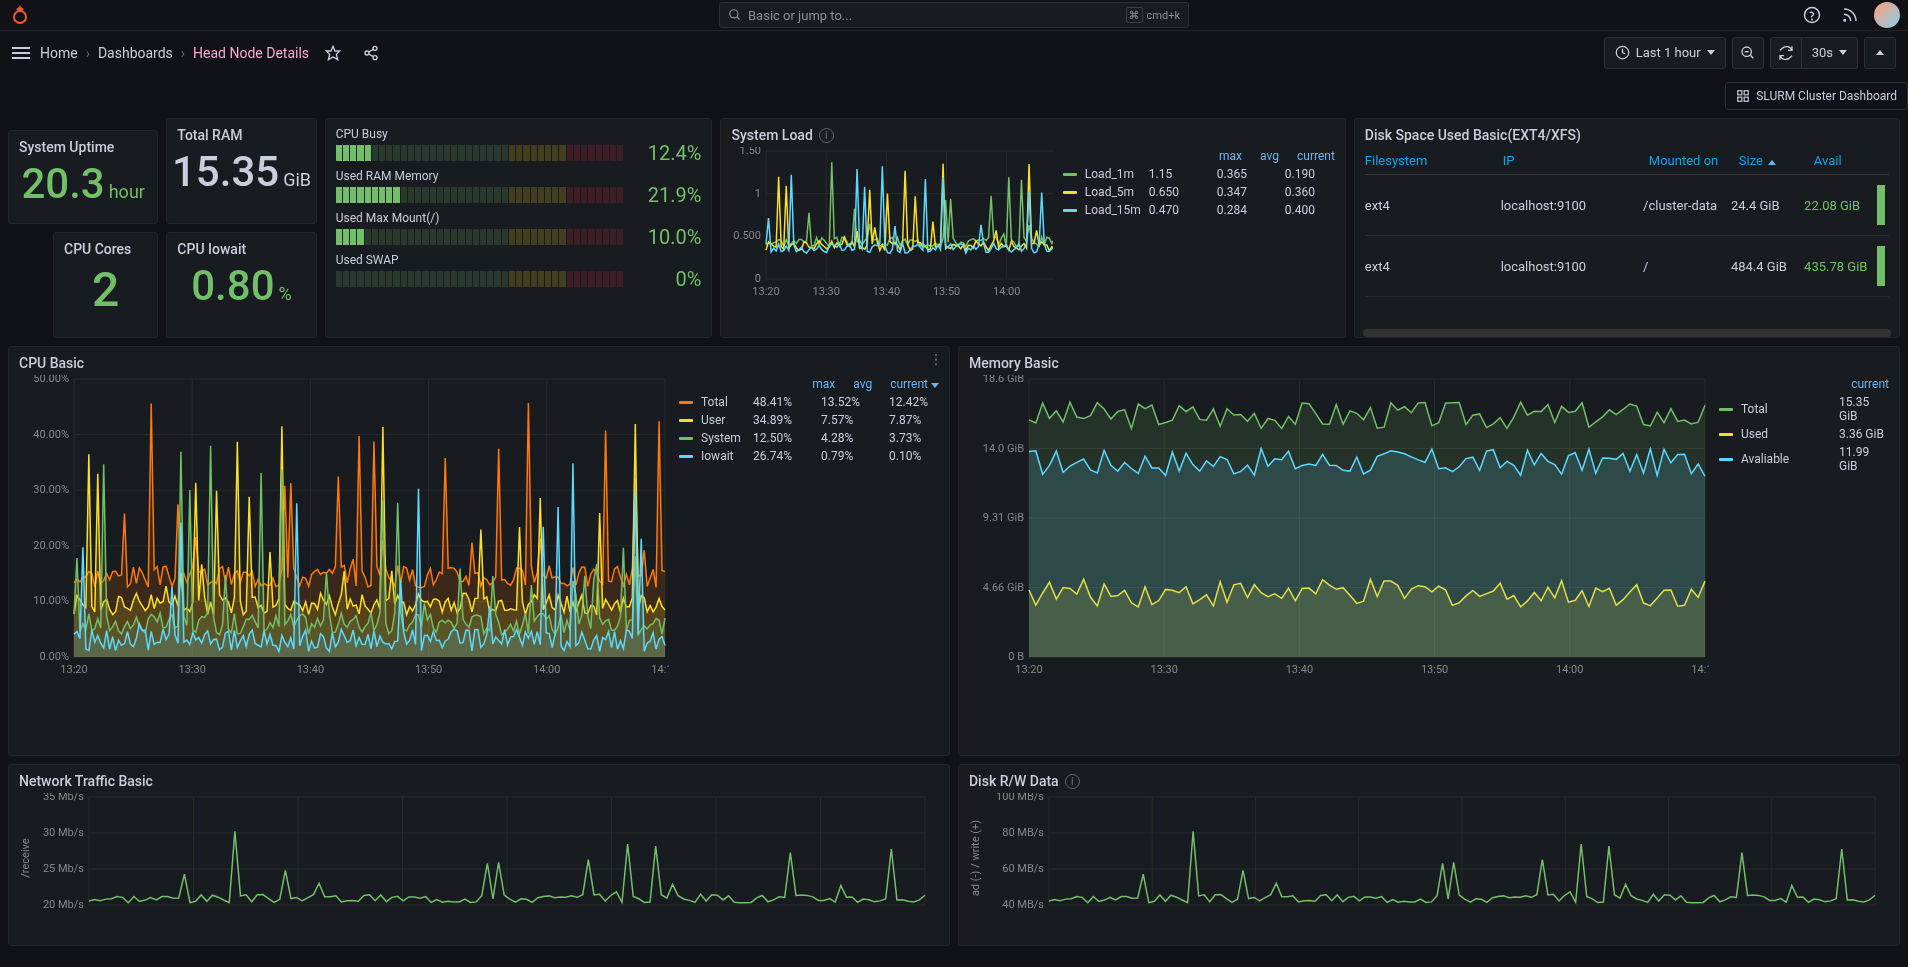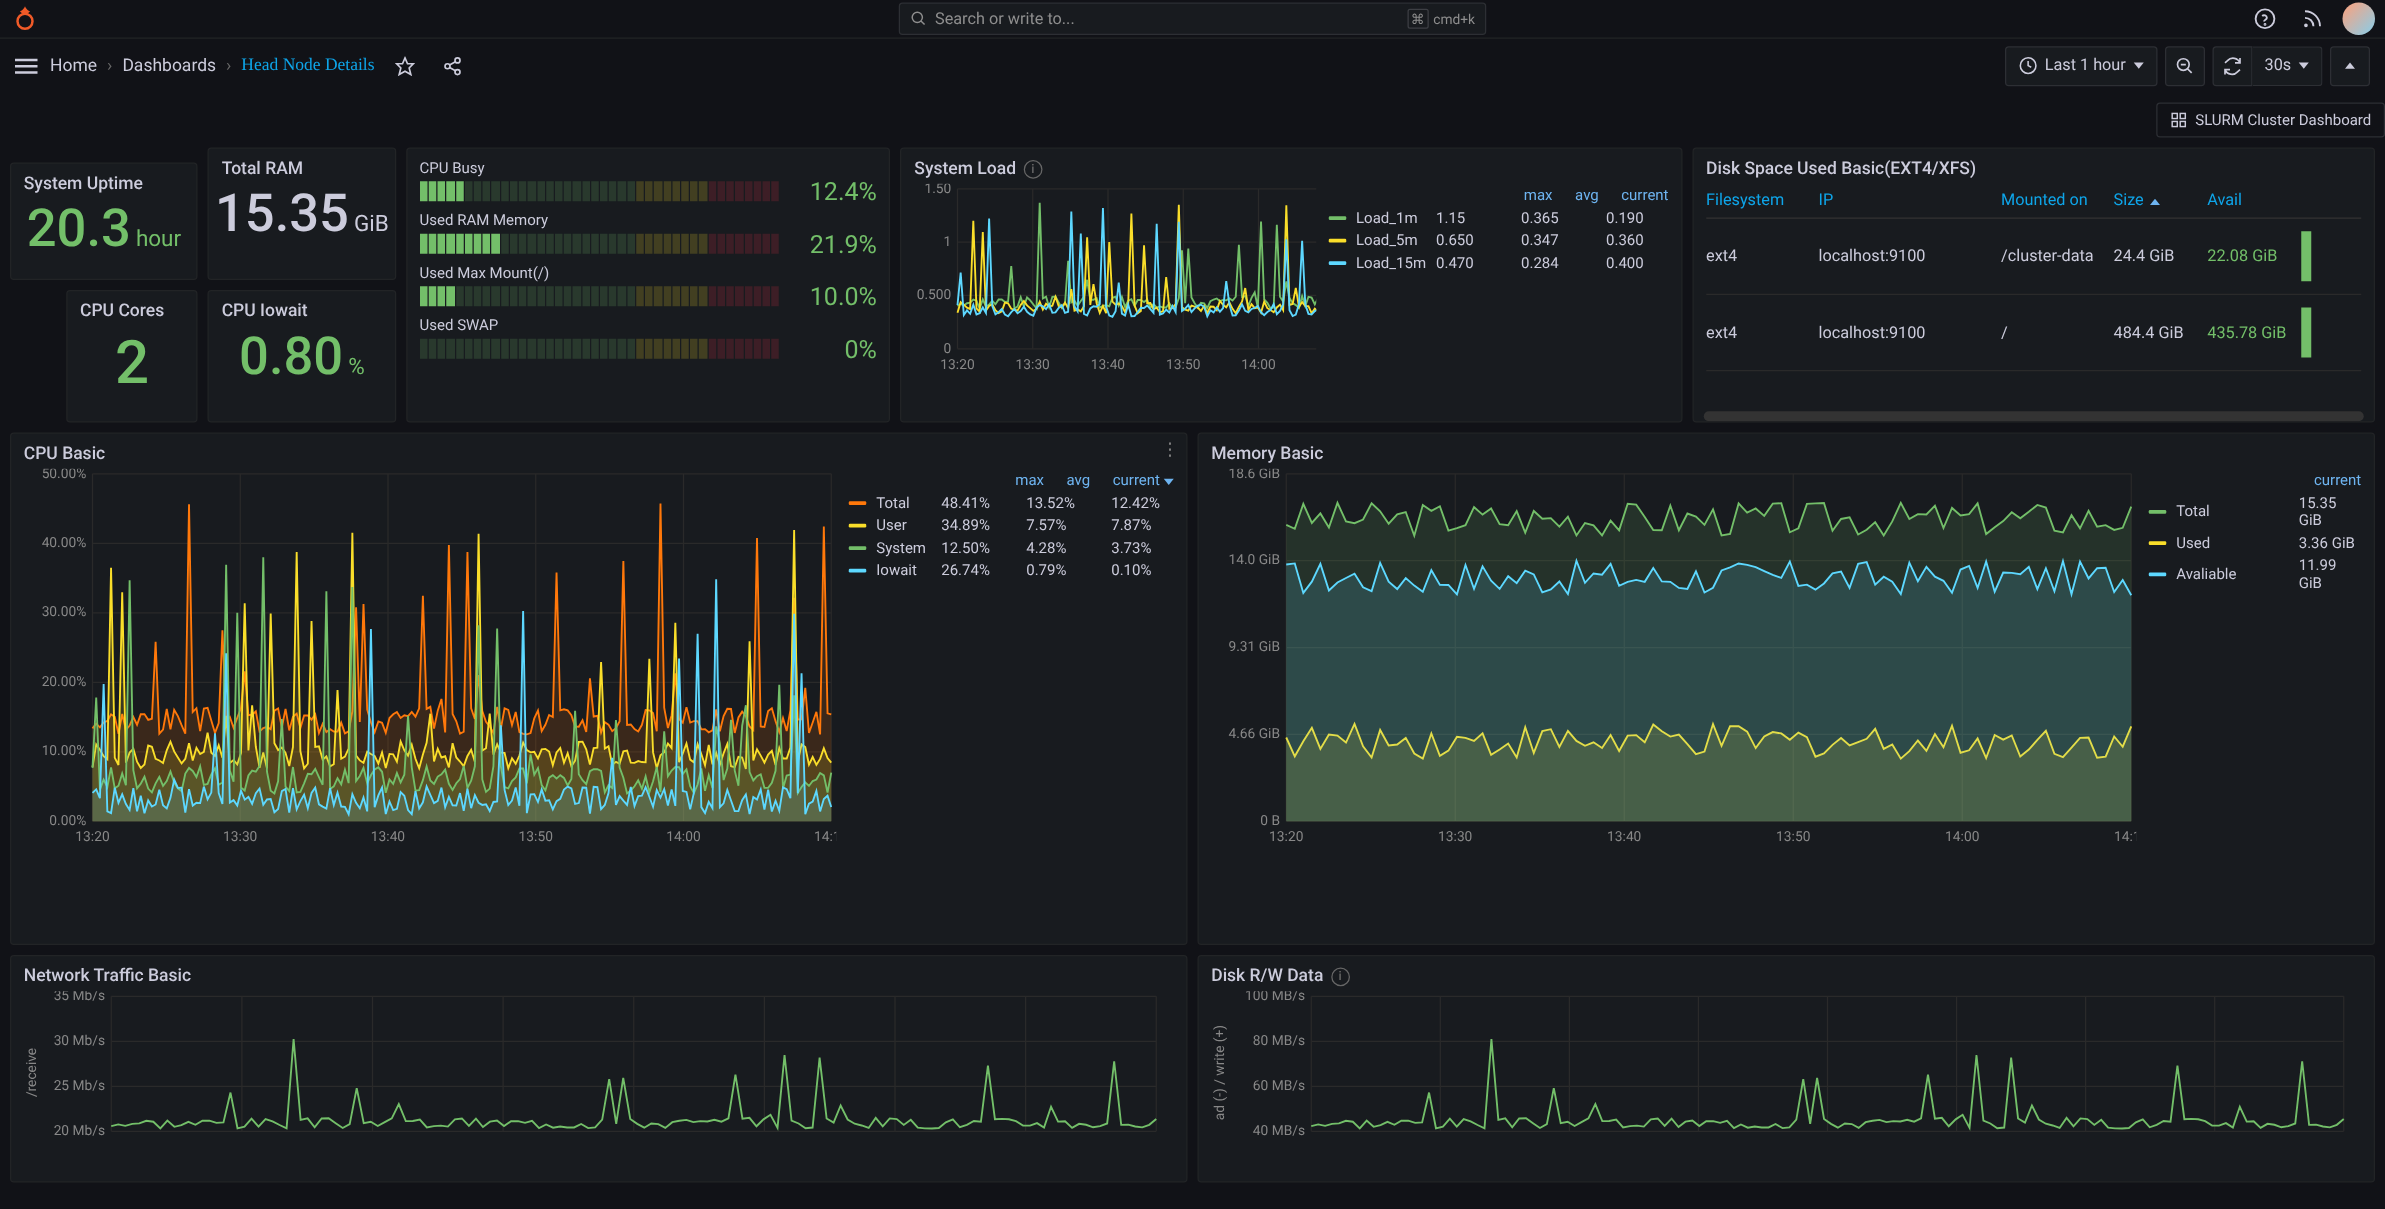--- a/index.html
+++ b/index.html
@@ -51,21 +51,21 @@
   display: flex;
   align-items: center;
   padding: 0 12px;
   gap: 10px;
   border-top: 1px solid #222426;
 }
 .hamburger { cursor:pointer; display:flex; flex-direction:column; gap:3px; width:18px;}
 .hamburger span{height:2px;background:#ccccdc;}
 .breadcrumb { display:flex; align-items:center; gap:8px; font-size:14px;}
 .breadcrumb .sep{color:#666;}
-.breadcrumb .current{color:#0ea5e9;font-family:Liberation Serif, serif;}
+.breadcrumb .current{color:#f9a8d4;}
 .nav-right { margin-left:auto; display:flex; gap:6px; align-items:center; }
 .toolbar-btn { height:32px; padding:0 10px; border:1px solid #2d2f34; background:#181b1f; border-radius:3px; display:flex; align-items:center; gap:6px; cursor:pointer; font-size:13px; color:#ccccdc;}
 .toolbar-btn.icon { width: 32px; padding: 0; justify-content: center;}
 .chevron-down { width:0;height:0;border-left:4px solid transparent;border-right:4px solid transparent;border-top:5px solid #ccccdc;display:inline-block;}
 .chevron-up { width:0;height:0;border-left:4px solid transparent;border-right:4px solid transparent;border-bottom:5px solid #ccccdc;display:inline-block;}
 
 .link-row { display:flex; justify-content:flex-end; padding:8px 0 4px;}
 .link-btn { height:28px; padding:0 10px; border:1px solid #2d2f34; border-radius:3px; display:flex; align-items:center; gap:6px; cursor:pointer; font-size:12px;}
 
 .grid { padding: 4px 8px; display:grid; grid-template-columns: repeat(24, 1fr); grid-auto-rows: 30px; gap:8px;}
@@ -85,21 +85,21 @@
 .bg-label{font-size:12px;white-space:nowrap;}
 .bg-bar{flex:1;height:16px;display:flex;gap:1px;}
 .bg-seg{flex:1;background:#2a2a2a;}
 .bg-val{font-size:20px;width:70px;text-align:right;}
 
 
 .tbl{font-size:13px;}
 .tbl-header{display:flex;border-bottom:1px solid #333;padding:6px 0;}
 .tbl-header div{color:#0ea5e9;cursor:pointer;}
 .tbl-row{display:flex;padding:10px 0;border-bottom:1px solid #2a2a2a;align-items:center;}
-.col-fs{width:90px;} .col-ip{width:146px;} .col-mnt{width:90px;} .col-sz{width:75px;} .col-av{width:75px;} .col-bar{width:12px;}
+.col-fs{width:90px;} .col-ip{width:146px;margin-left:48px;} .col-mnt{width:90px;} .col-sz{width:75px;} .col-av{width:75px;} .col-bar{width:12px;}
 .sortind{display:inline-block;margin-left:2px;}
 
 
 .legend{font-size:12px;}
 .legend-head{display:flex;justify-content:flex-end;gap:18px;color:#6eb4f0;cursor:pointer;padding:2px 0;}
 .legend-row{display:flex;align-items:center;gap:8px;padding:2px 0;}
 .swatch{width:14px;height:3px;border-radius:1px;}
 .legend-name{flex:1;}
 .legend-vals{display:flex;gap:18px;}
 .legend-vals span{width:50px;text-align:left;}
@@ -120,21 +120,21 @@
     <svg viewBox="0 0 24 24" width="24" height="24">
         <path fill="#F05A28" d="M12 2c1 3 4 4 4 4s-1 2-4 2-4-2-4-2 3-1 4-4z"></path>
         <circle cx="12" cy="14" r="6" fill="none" stroke="#F05A28" stroke-width="2"></circle>
       </svg>
   </div>
   <div class="search-box">
     <svg width="14" height="14" viewBox="0 0 24 24" fill="none" stroke="#8e8e8e" stroke-width="2">
         <circle cx="10" cy="10" r="7"></circle>
         <line x1="20" y1="20" x2="15" y2="15"></line>
       </svg>
-    <span style="margin-left:6px;">Search or write to...</span>
+    <span style="margin-left:6px;">Basic or jump to...</span>
     <span class="kbd">
       <span class="kbd-box">⌘</span>
       <span>cmd+k</span>
     </span>
   </div>
   <div class="topbar-right">
     <div class="icon-btn">
         <svg width="18" height="18" viewBox="0 0 24 24" fill="none" stroke="currentColor" stroke-width="2">
           <circle cx="12" cy="12" r="10"></circle>
           <path d="M9 9a3 3 0 015 2c0 2-3 2-3 4"></path>

